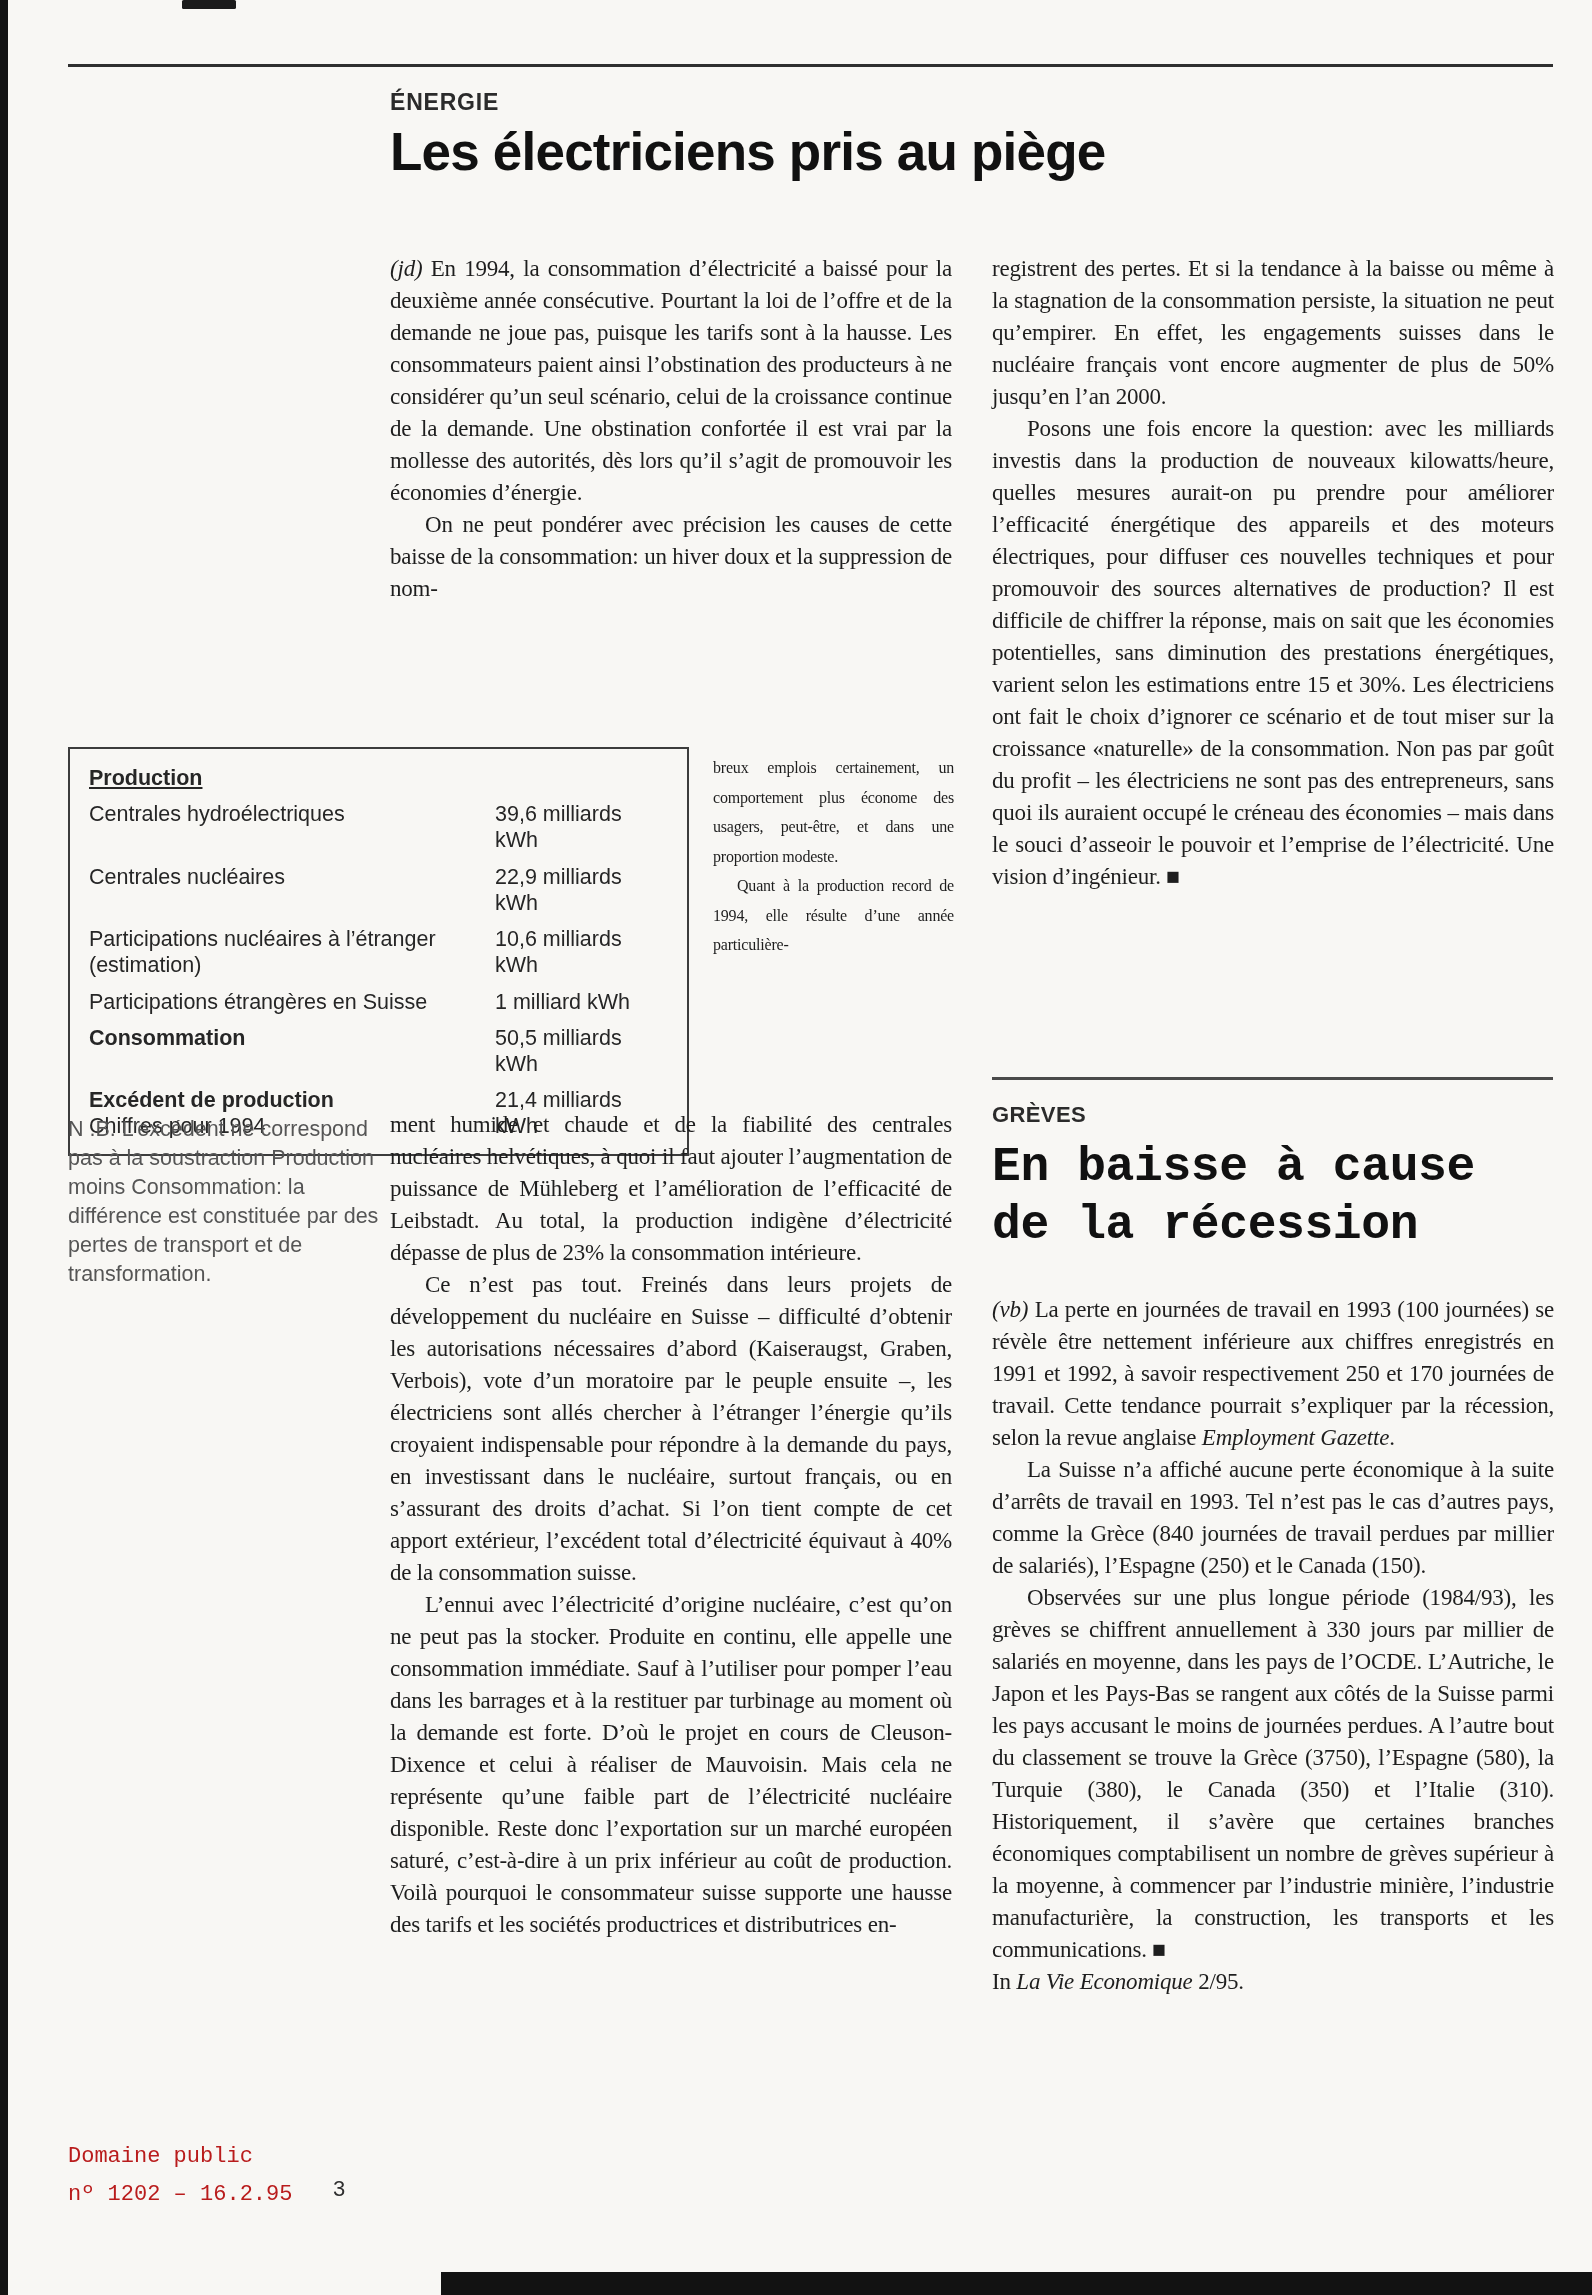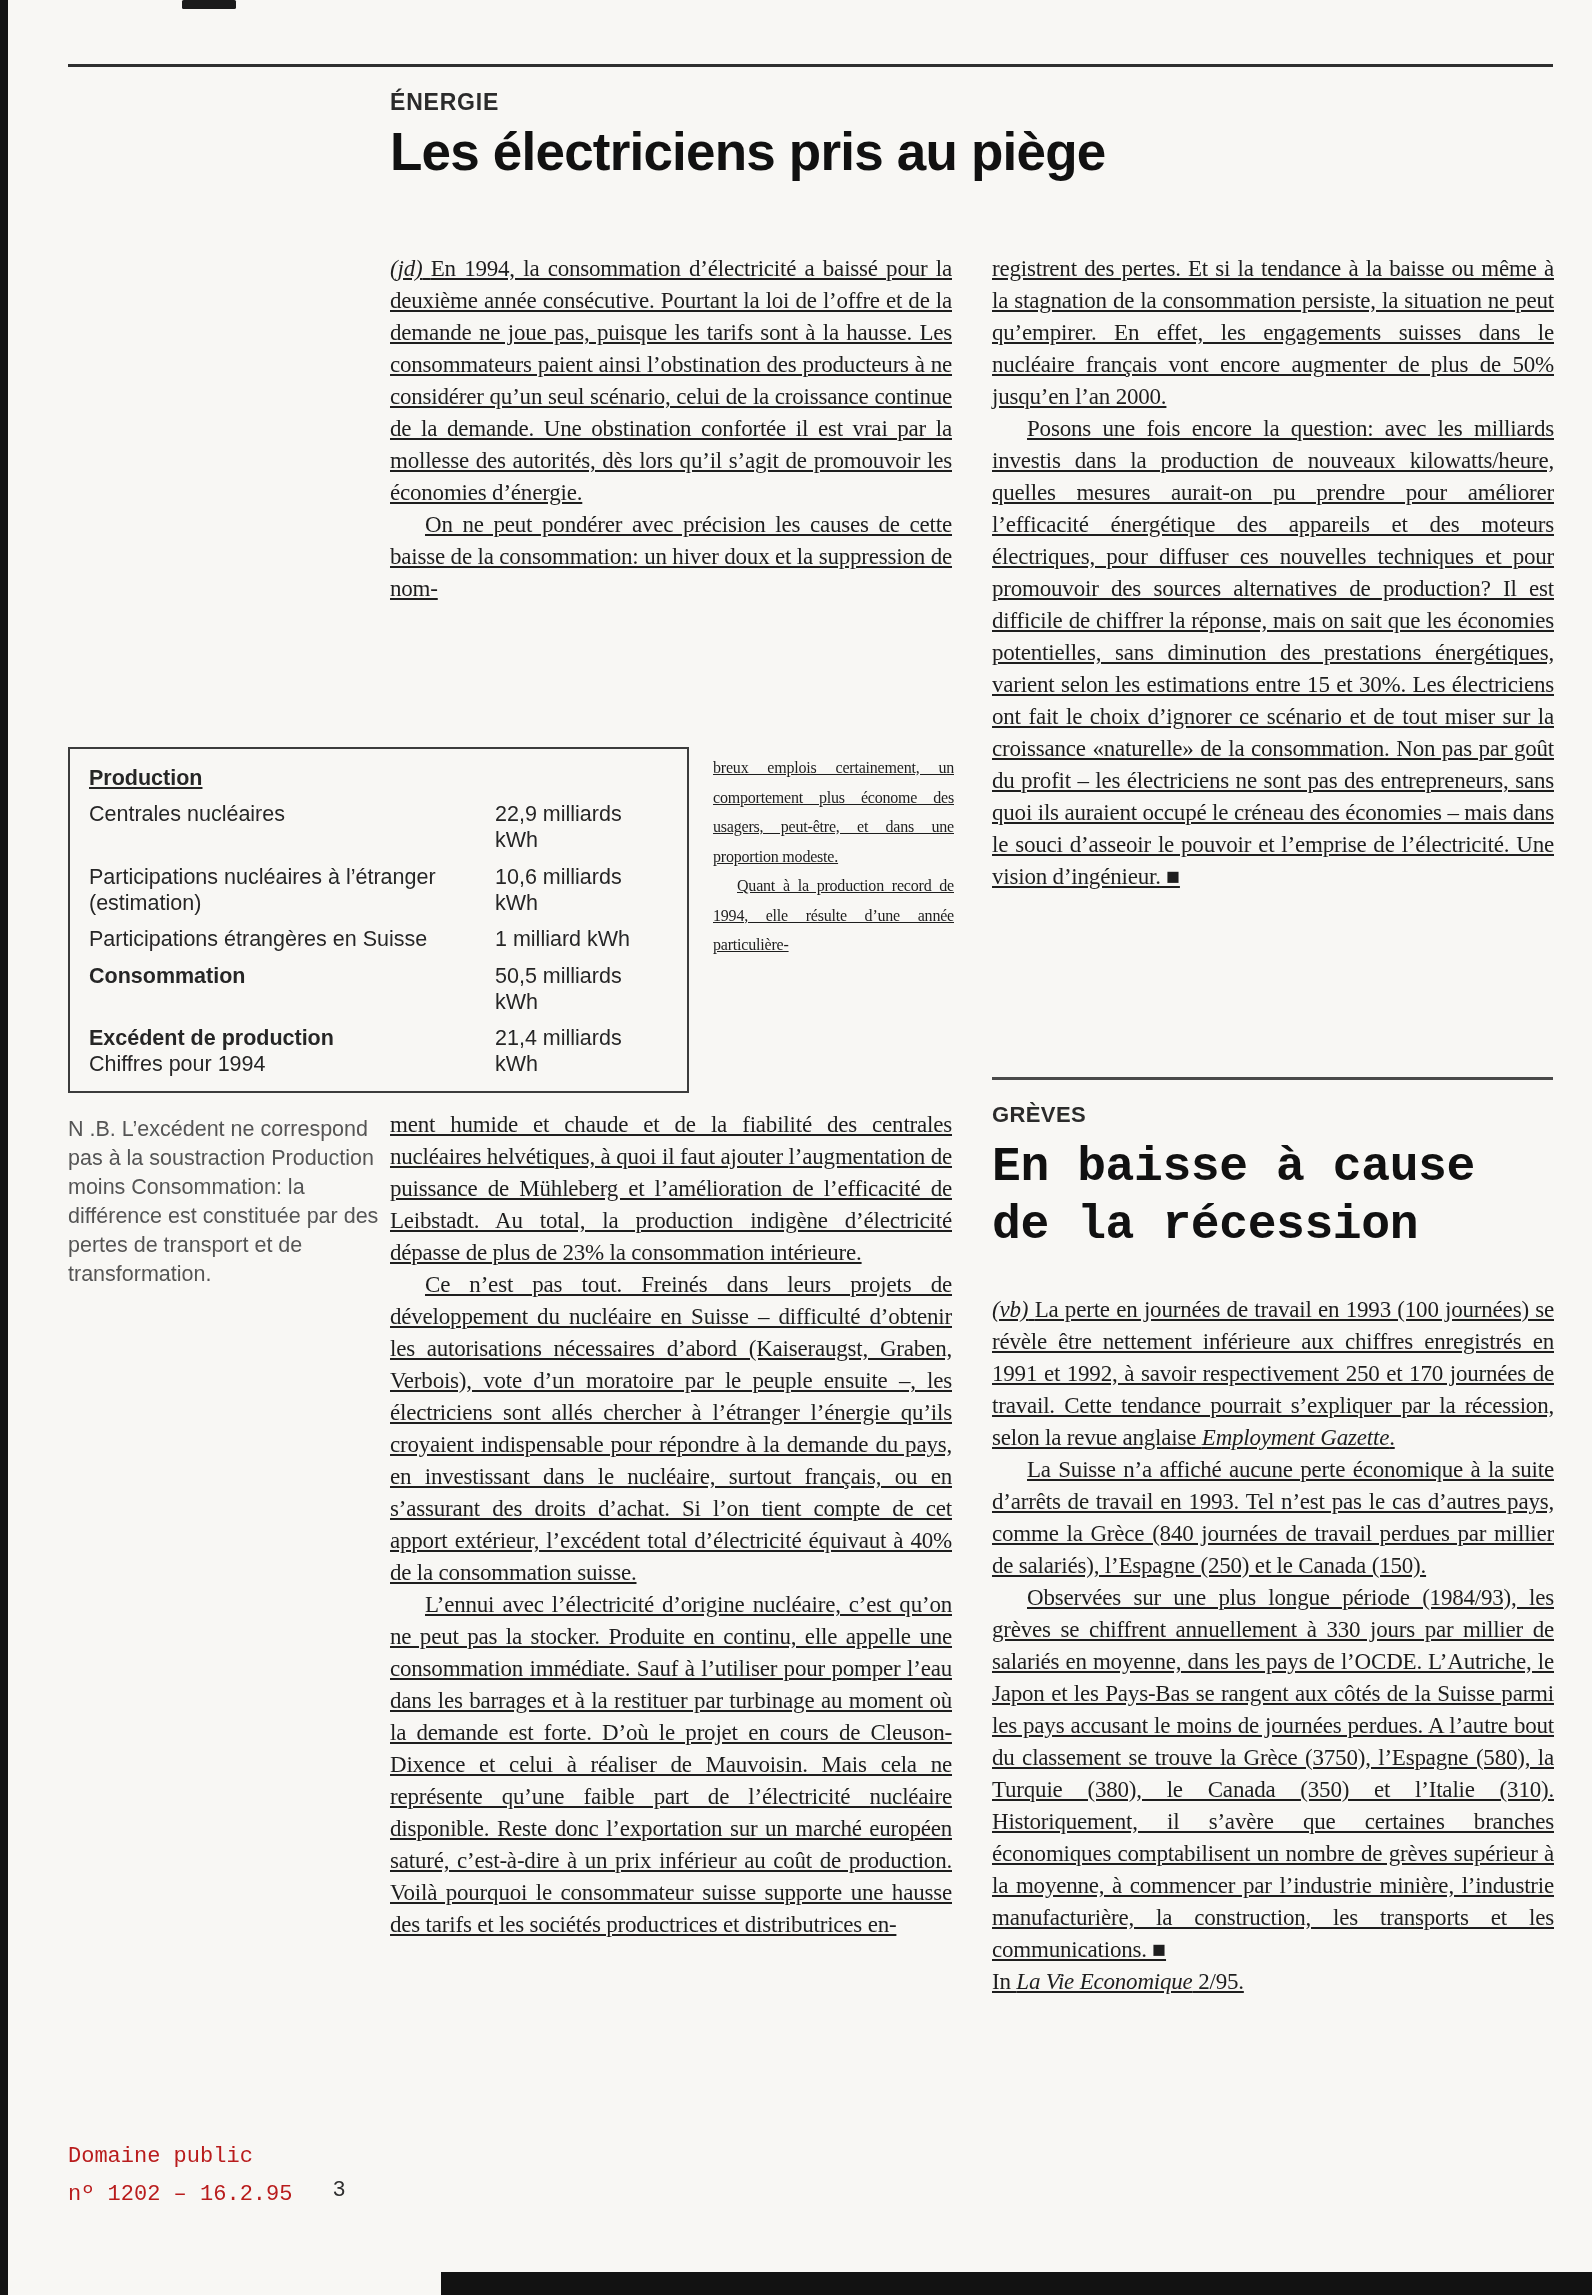--- a/index.html
+++ b/index.html
@@ -21,21 +21,21 @@
     font-family:"Liberation Sans", sans-serif; font-size:23px; font-weight:600;
     letter-spacing:0.8px; color:#2b2b2b;
   }
   .a1-title {
     margin-top:8px; font-family:"Liberation Sans", sans-serif;
     font-size:53px; line-height:1.04; font-weight:700; letter-spacing:-0.8px; color:#111;
   }
 
   
   .bodytext { font-size:23px; line-height:32px; text-align:justify; letter-spacing:-0.2px; }
-  .bodytext p { margin:0;text-decoration:underline; }
+  .bodytext p { margin:0; }
   .ind { text-indent:35px; }
   .ital { font-style:italic; }
 
   .col1-top    { position:absolute; left:390px;  top:253px;  width:562px; }
   .narrow-wrap { position:absolute; left:713px;  top:753px;  width:241px; font-size:22px; line-height:29.5px; }
   .col1-bottom { position:absolute; left:390px;  top:1109px; width:562px; }
   .col2-top    { position:absolute; left:992px; top:253px;  width:562px; }
 
   
   .table-box {
@@ -97,20 +97,24 @@
     <p><span class="ital">(jd)</span> <span>En 1994, la consommation d’électricité a baissé pour la deuxième année consécutive. Pourtant la loi de l’offre et de la demande ne joue pas, puisque les tarifs sont à la hausse. Les consommateurs paient ainsi l’obstination des producteurs à ne considérer qu’un seul scénario, celui de la croissance continue de la demande. Une obstination confortée il est vrai par la mollesse des autorités, dès lors qu’il s’agit de promouvoir les économies d’énergie.</span></p>
     <p class="ind">On ne peut pondérer avec précision les causes de cette baisse de la consommation: un hiver doux et la suppression de nom-</p>
   </div>
 
   <div class="table-box">
     <div class="t-row first">
       <span class="t-bold">Production</span>
       <span></span>
     </div>
     <div class="t-row">
+      <span>Centrales hydroélectriques</span>
+      <span>39,6 milliards kWh</span>
+    </div>
+    <div class="t-row">
       <span>Centrales nucléaires</span>
       <span>22,9 milliards kWh</span>
     </div>
     <div class="t-row">
       <span><span>Participations nucléaires à l’étranger</span><br><span>(estimation)</span></span>
       <span>10,6 milliards kWh</span>
     </div>
     <div class="t-row">
       <span>Participations étrangères en Suisse</span>
       <span>1 milliard kWh</span>

